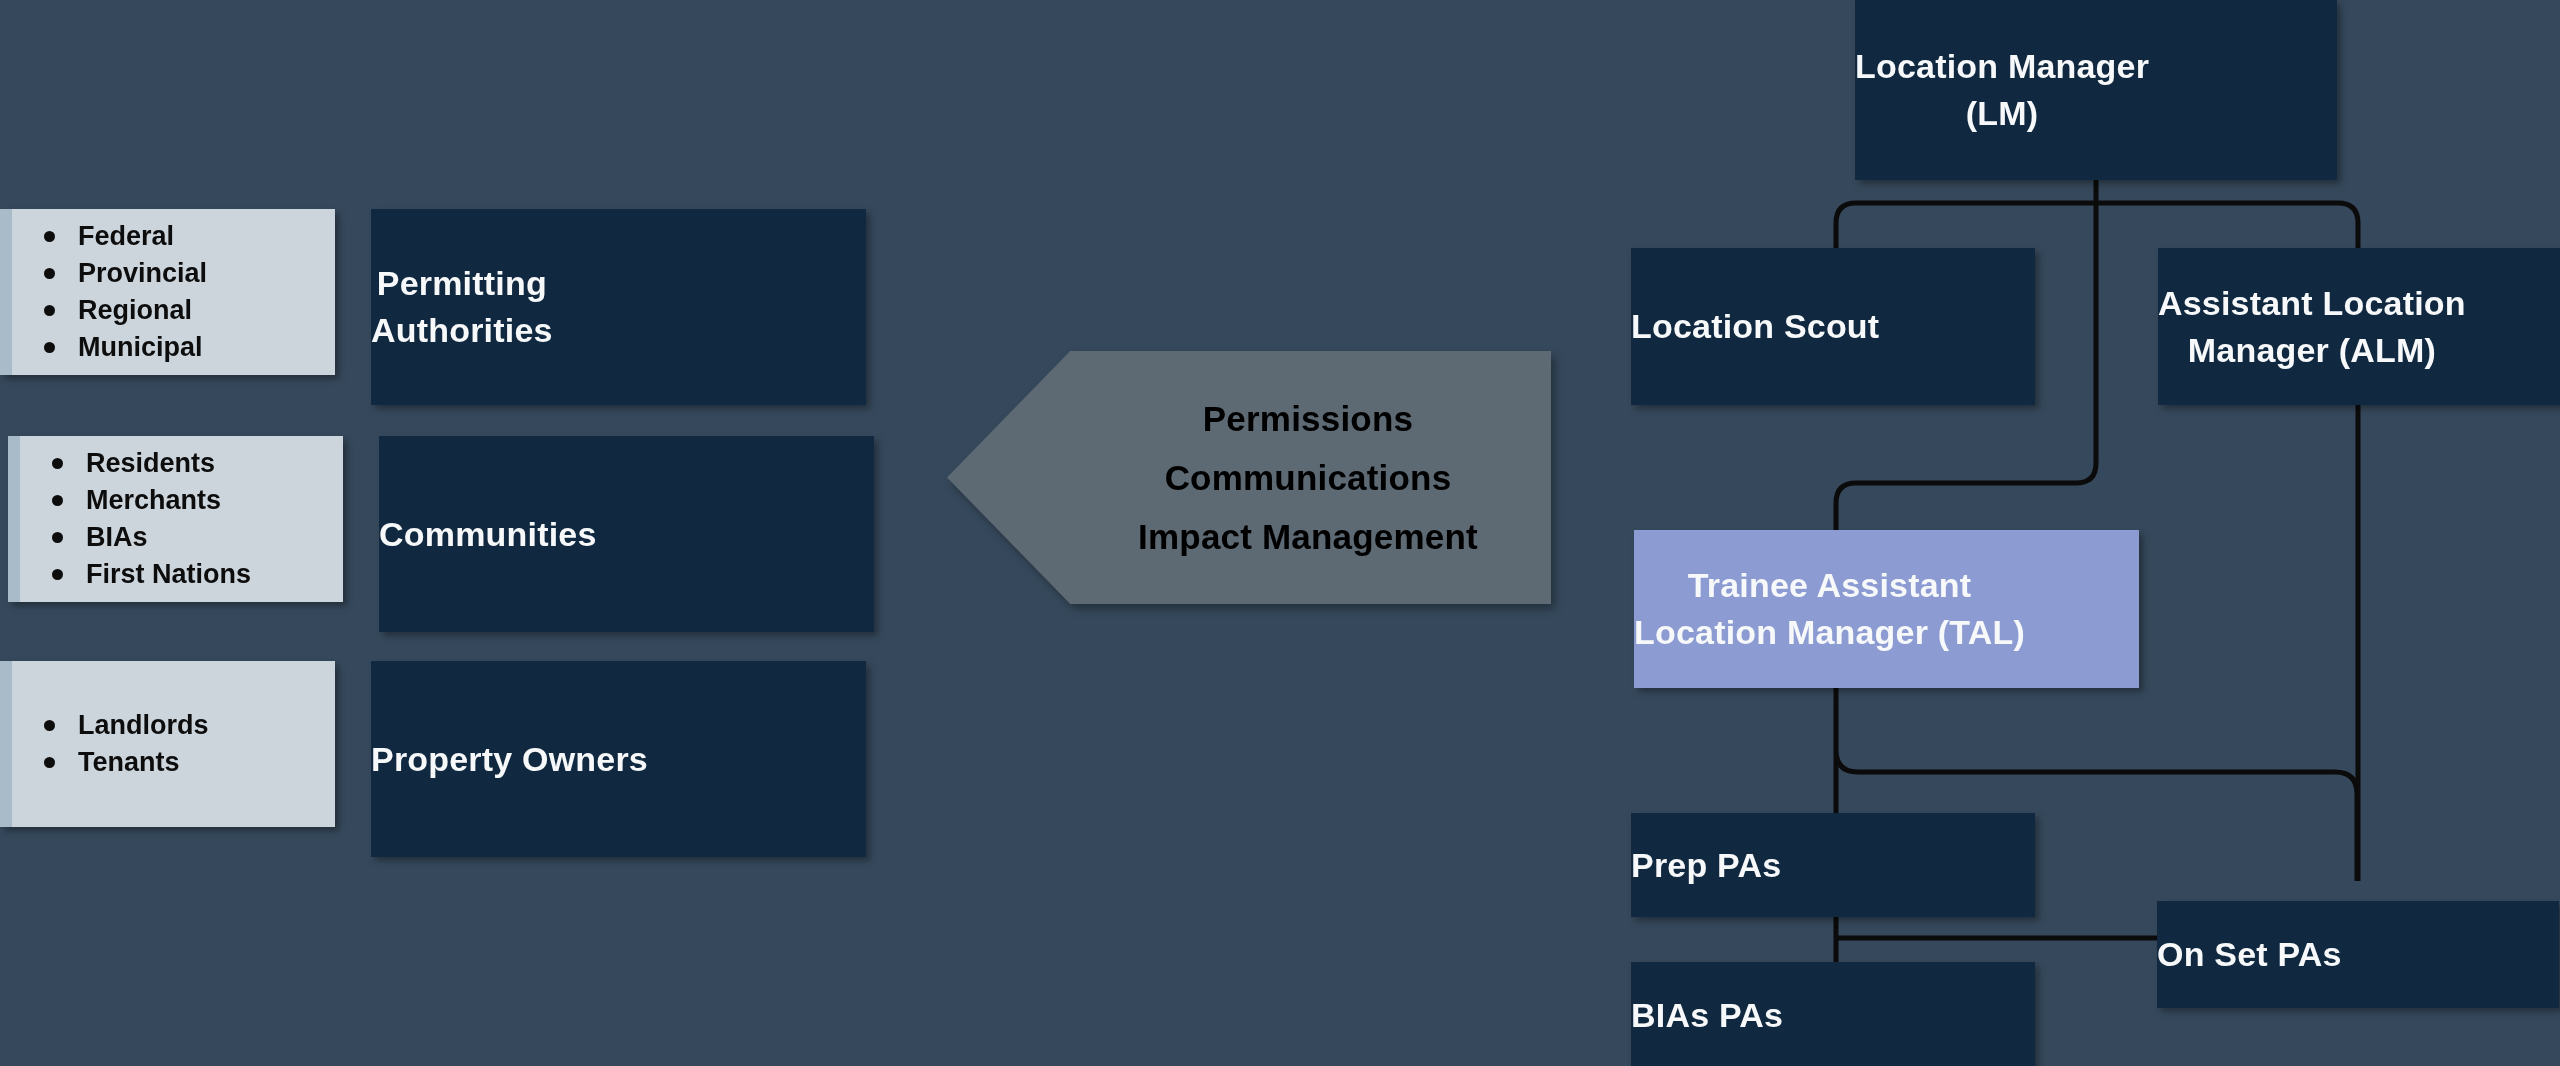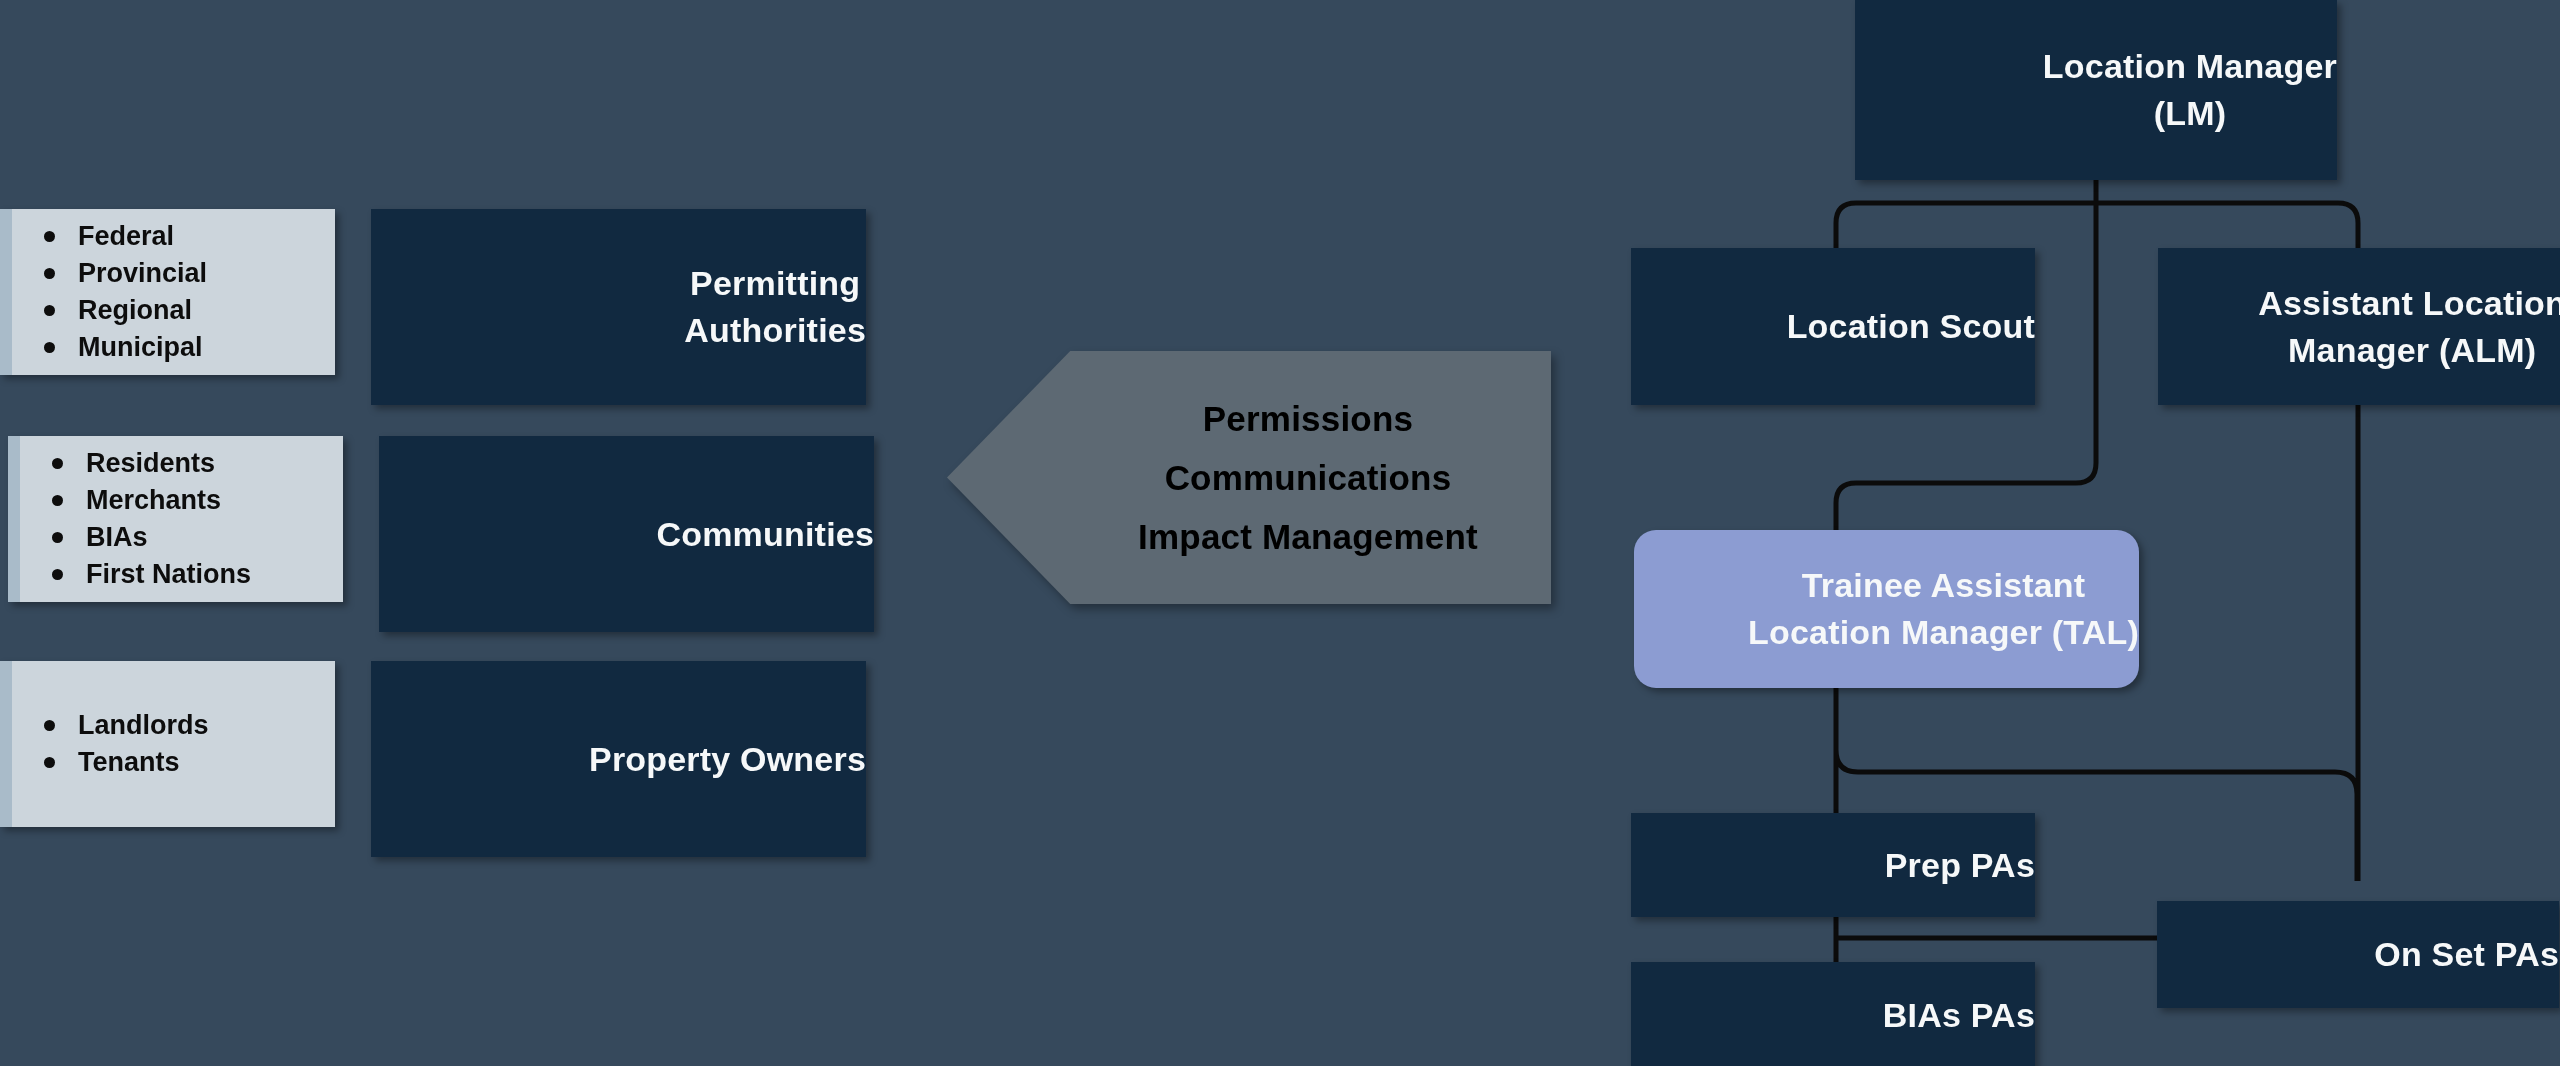--- a/index.html
+++ b/index.html
@@ -11,21 +11,21 @@
   .canvas{
     position:relative;width:2560px;height:1066px;overflow:hidden;
     background:var(--bg);
     font-family:"Liberation Sans","DejaVu Sans",sans-serif;
   }
   
   .connectors{position:absolute;left:0;top:0;z-index:1;}
   .connectors path{fill:none;stroke:var(--line);stroke-width:5px;}
   
   .box{
-    position:absolute;z-index:2;display:flex;align-items:center;justify-content:flex-end;
+    position:absolute;z-index:2;display:flex;align-items:center;justify-content:flex-start;
     box-sizing:border-box;box-shadow:4px 4px 7px rgba(0,0,0,0.35);
   }
   .navy{background:var(--navy);color:var(--text-light);}
   .purple{background:var(--purple);color:var(--text-light);}
   .label{
     font-size:34px;font-weight:700;line-height:47px;text-align:center;
     white-space:pre-line;letter-spacing:0.2px;
   }
   
   .bullet-box{
@@ -52,21 +52,21 @@
     width:100%;height:100%;background:var(--arrow);
     clip-path:polygon(0 50%,20.4% 0,100% 0,100% 100%,20.4% 100%);
     display:flex;align-items:center;justify-content:center;
     box-sizing:border-box;padding-left:118px;
   }
   .arrow-shape .label{font-size:35px;line-height:59px;}
   
   .lm   {left:1855px;top:0;     width:482px;height:180px;}
   .scout{left:1631px;top:248px; width:404px;height:157px;}
   .alm  {left:2158px;top:248px; width:408px;height:157px;}
-  .tal  {left:1634px;top:530px; width:505px;height:158px;border-radius:22px;}
+  .tal  {left:1634px;top:530px; width:505px;height:158px;}
   .prep {left:1631px;top:813px; width:404px;height:104px;}
   .onset{left:2157px;top:901px; width:402px;height:107px;}
   .wrap {left:1631px;top:962px; width:404px;height:106px;}
   
   .r1{top:209px;} .r2{top:436px;margin-left:8px;} .r3{top:661px;}
   .navy-cell{left:371px;width:495px;height:196px;}
 </style>
 </head>
 <body>
 

